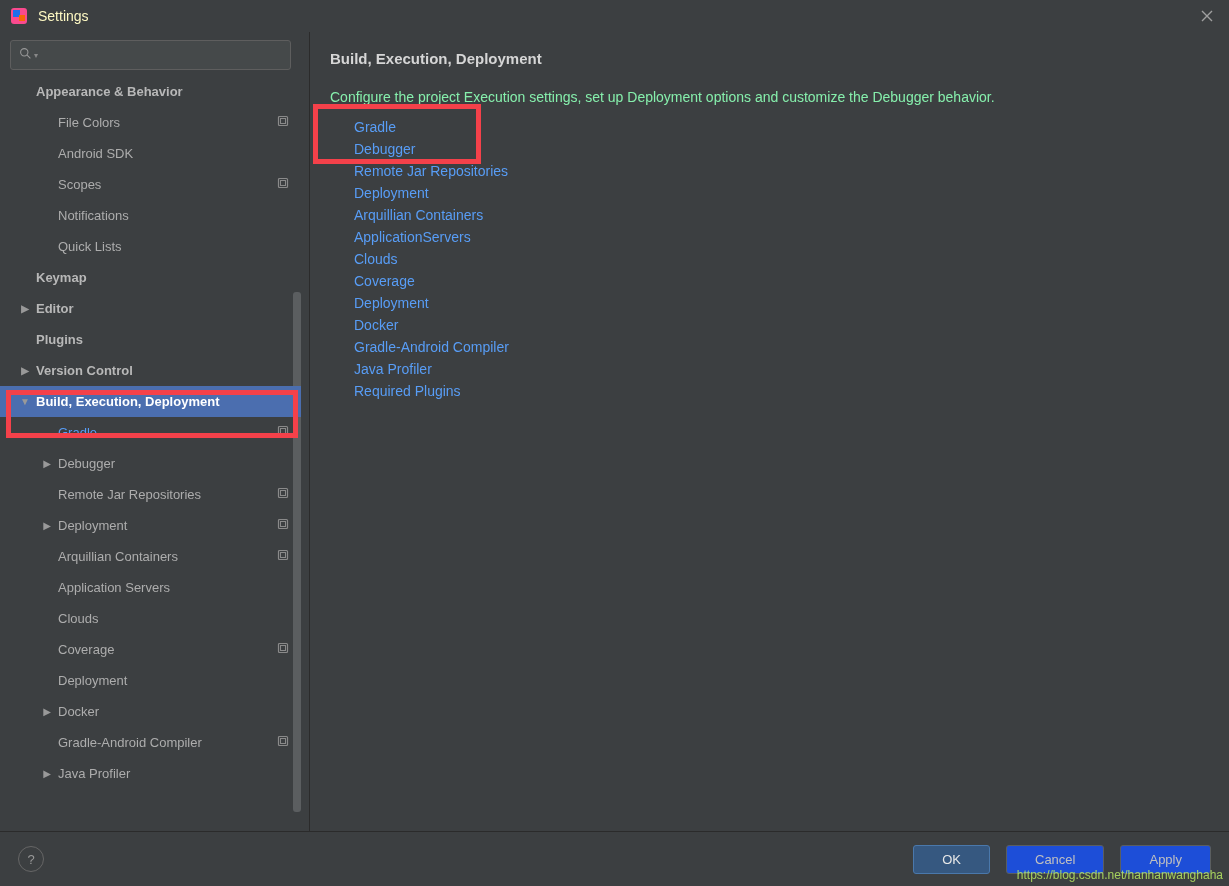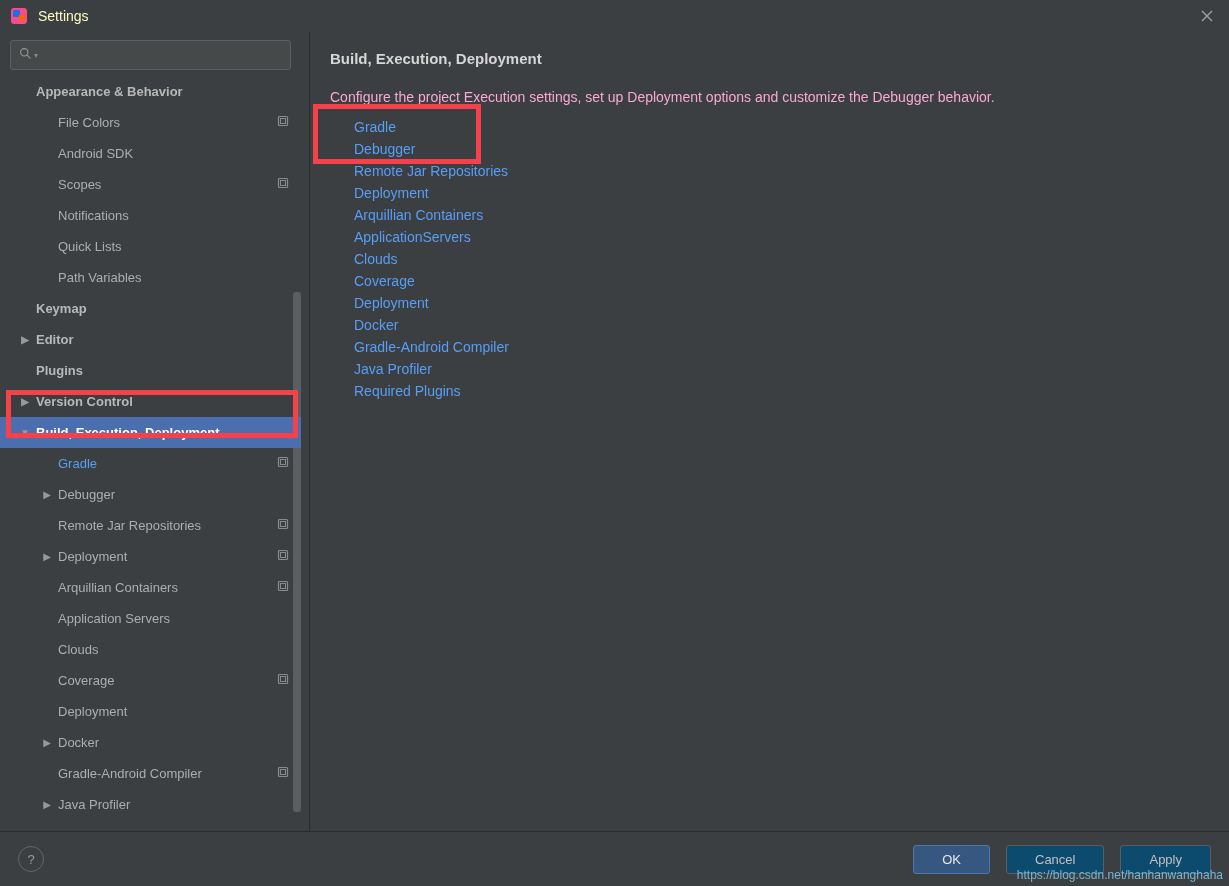--- a/index.html
+++ b/index.html
@@ -145,21 +145,21 @@
     overflow: auto;
     font-size: 14px;
   }
   .content-title {
     color: #d6d6d6;
     font-weight: 700;
     font-size: 15px;
     margin-bottom: 22px;
   }
   .content-desc {
-    color: #f9a8d4;
+    color: #86efac;
     margin-bottom: 14px;
   }
   .content-links {
     padding-left: 24px;
   }
   .content-links div {
     color: #589df6;
     margin-bottom: 6px;
     cursor: pointer;
   }
@@ -179,37 +179,37 @@
     border-radius: 50%;
     border: 1px solid #666;
     color: #999;
     display: flex; align-items: center; justify-content: center;
     cursor: pointer;
     font-size: 13px;
   }
   .footer-right { margin-left: auto; display: flex; gap: 16px; }
   .btn {
     padding: 6px 28px;
-    background: #0c4a6e;
+    background: #1d4ed8;
     border: 1px solid #5a5e60;
     color: #c0c0c0;
     border-radius: 3px;
     cursor: pointer;
     font-size: 13px;
   }
   .btn.primary {
     background: #365880;
     border-color: #4a78ab;
     color: #e8e8e8;
   }
   .watermark {
     position: absolute;
     right: 6px;
     bottom: 4px;
-    color: #7dd3fc;
+    color: #bef264;
     font-size: 12px;
     opacity: 0.8;
   }
 </style>
 </head>
 <body>
 
 <div class="titlebar">
   <span class="app-icon">
     <svg width="16" height="16" viewBox="0 0 16 16">
@@ -261,23 +261,20 @@
           <span class="proj-icon"><svg width="12" height="12" viewBox="0 0 12 12">
               <rect x="1.5" y="1.5" width="9" height="9" rx="1" stroke="#8a8a8a" stroke-width="1.2" fill="none"></rect>
               <rect x="3.5" y="3.5" width="5" height="5" stroke="#8a8a8a" stroke-width="1" fill="none"></rect>
             </svg></span>
         </div>
         <div class="tree-item sub">
           <span>Notifications</span>
         </div>
         <div class="tree-item sub">
           <span>Quick Lists</span>
-        </div>
-        <div class="tree-item sub">
-          <span>Path Variables</span>
         </div>
         <div class="tree-item top bold">
           <span class="arrow empty"></span>
           <span>Keymap</span>
         </div>
         <div class="tree-item top bold">
           <span class="arrow">▶</span>
           <span>Editor</span>
         </div>
         <div class="tree-item top bold">

